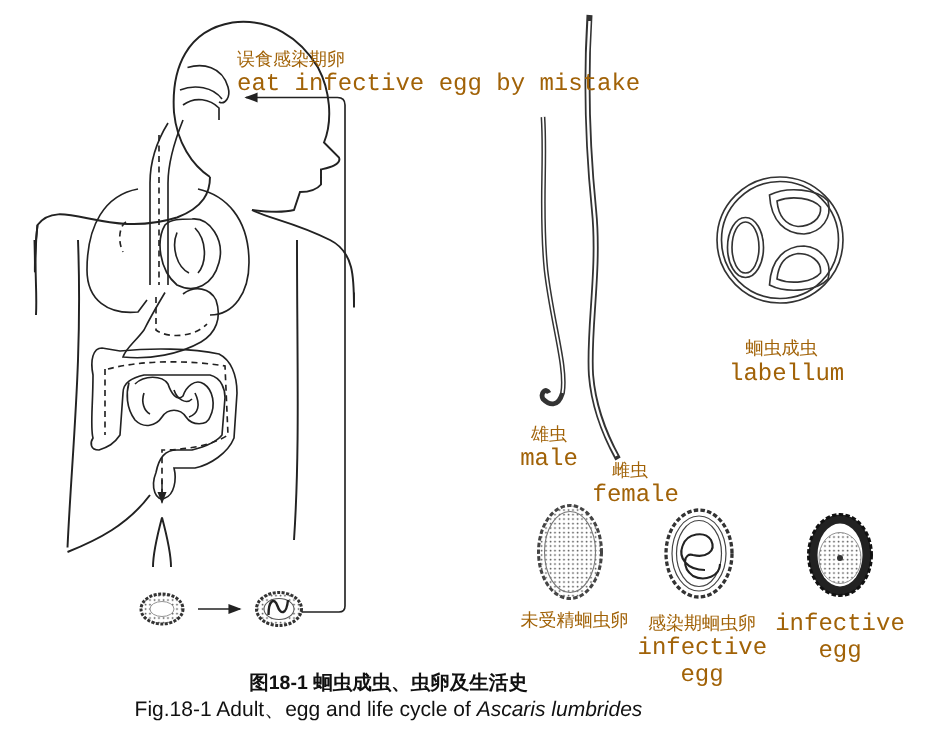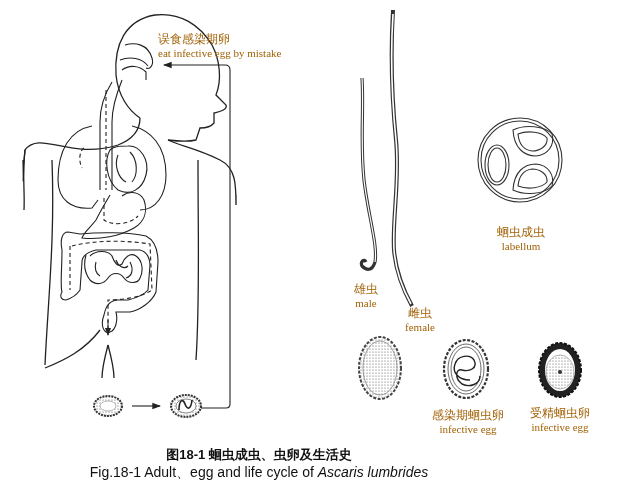--- a/index.html
+++ b/index.html
@@ -1,21 +1,21 @@
 <!DOCTYPE html>
 <html><head>
 <meta charset="utf-8">
 <style>
   html, body { margin:0; padding:0; background:#fff; }
   body { width:621px; height:495px; position:relative; overflow:hidden;
          font-family: "DejaVu Serif", "Liberation Serif", serif; color:#222; }
   svg.art { position:absolute; left:0; top:0; }
   .lbl { position:absolute; text-align:center; line-height:1.15; color:#a16207; }
   .zh { font-size:12px; }
-  .en { font-size:11px; font-family:Liberation Serif, serif; }
+  .en { font-size:16px; font-family:Liberation Mono, monospace; }
   .cap { position:absolute; left:0; width:518px; text-align:center; font-family:"Liberation Sans","DejaVu Sans",sans-serif; color:#111; }
   .cap1 { top:446px; font-size:13px; font-weight:bold; }
   .cap2 { top:464px; font-size:14px; }
   .cap2 i { font-style:italic; }
 </style>
 </head>
 <body>
 
 <svg class="art" width="621" height="495" viewBox="0 0 621 495">
   <defs>
@@ -138,26 +138,26 @@
   <div class="zh">雌虫</div>
   <div class="en">female</div>
 </div>
 
 <div class="lbl" style="left:486px; top:226px; width:70px;">
   <div class="zh">蛔虫成虫</div>
   <div class="en">labellum</div>
 </div>
 
 <div class="lbl" style="left:335px; top:407px; width:96px;">
+  <div class="zh">未受精蛔虫卵</div>
 </div>
 
 <div class="lbl" style="left:425px; top:409px; width:86px;">
   <div class="zh">感染期蛔虫卵</div>
   <div class="en">infective egg</div>
 </div>
 
 <div class="lbl" style="left:515px; top:407px; width:90px;">
-  <div class="zh">受精蛔虫卵</div>
   <div class="en">infective egg</div>
 </div>
 
 <div class="cap cap1">图18-1   蛔虫成虫、虫卵及生活史</div>
 <div class="cap cap2"><span>Fig.18-1   Adult、egg and life cycle of </span><i>Ascaris lumbrides</i></div>
 
 </body></html>

